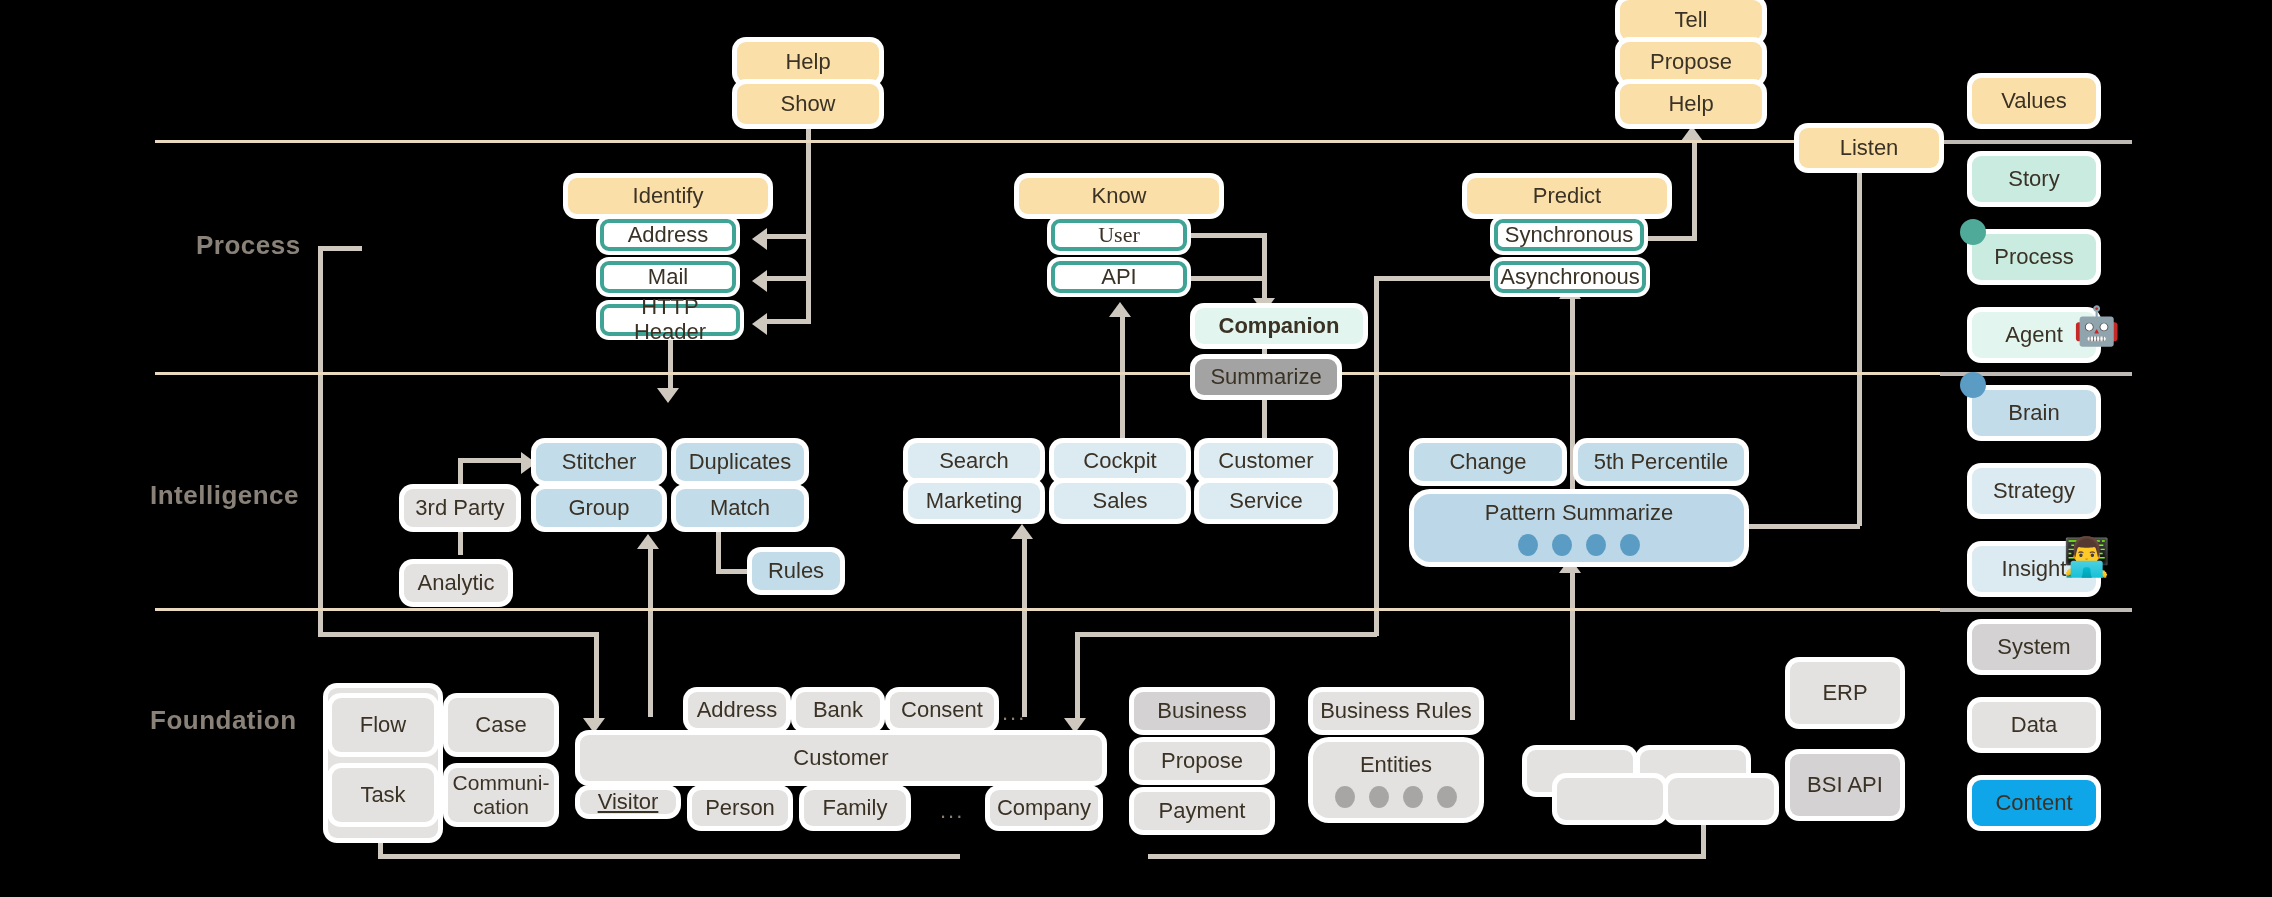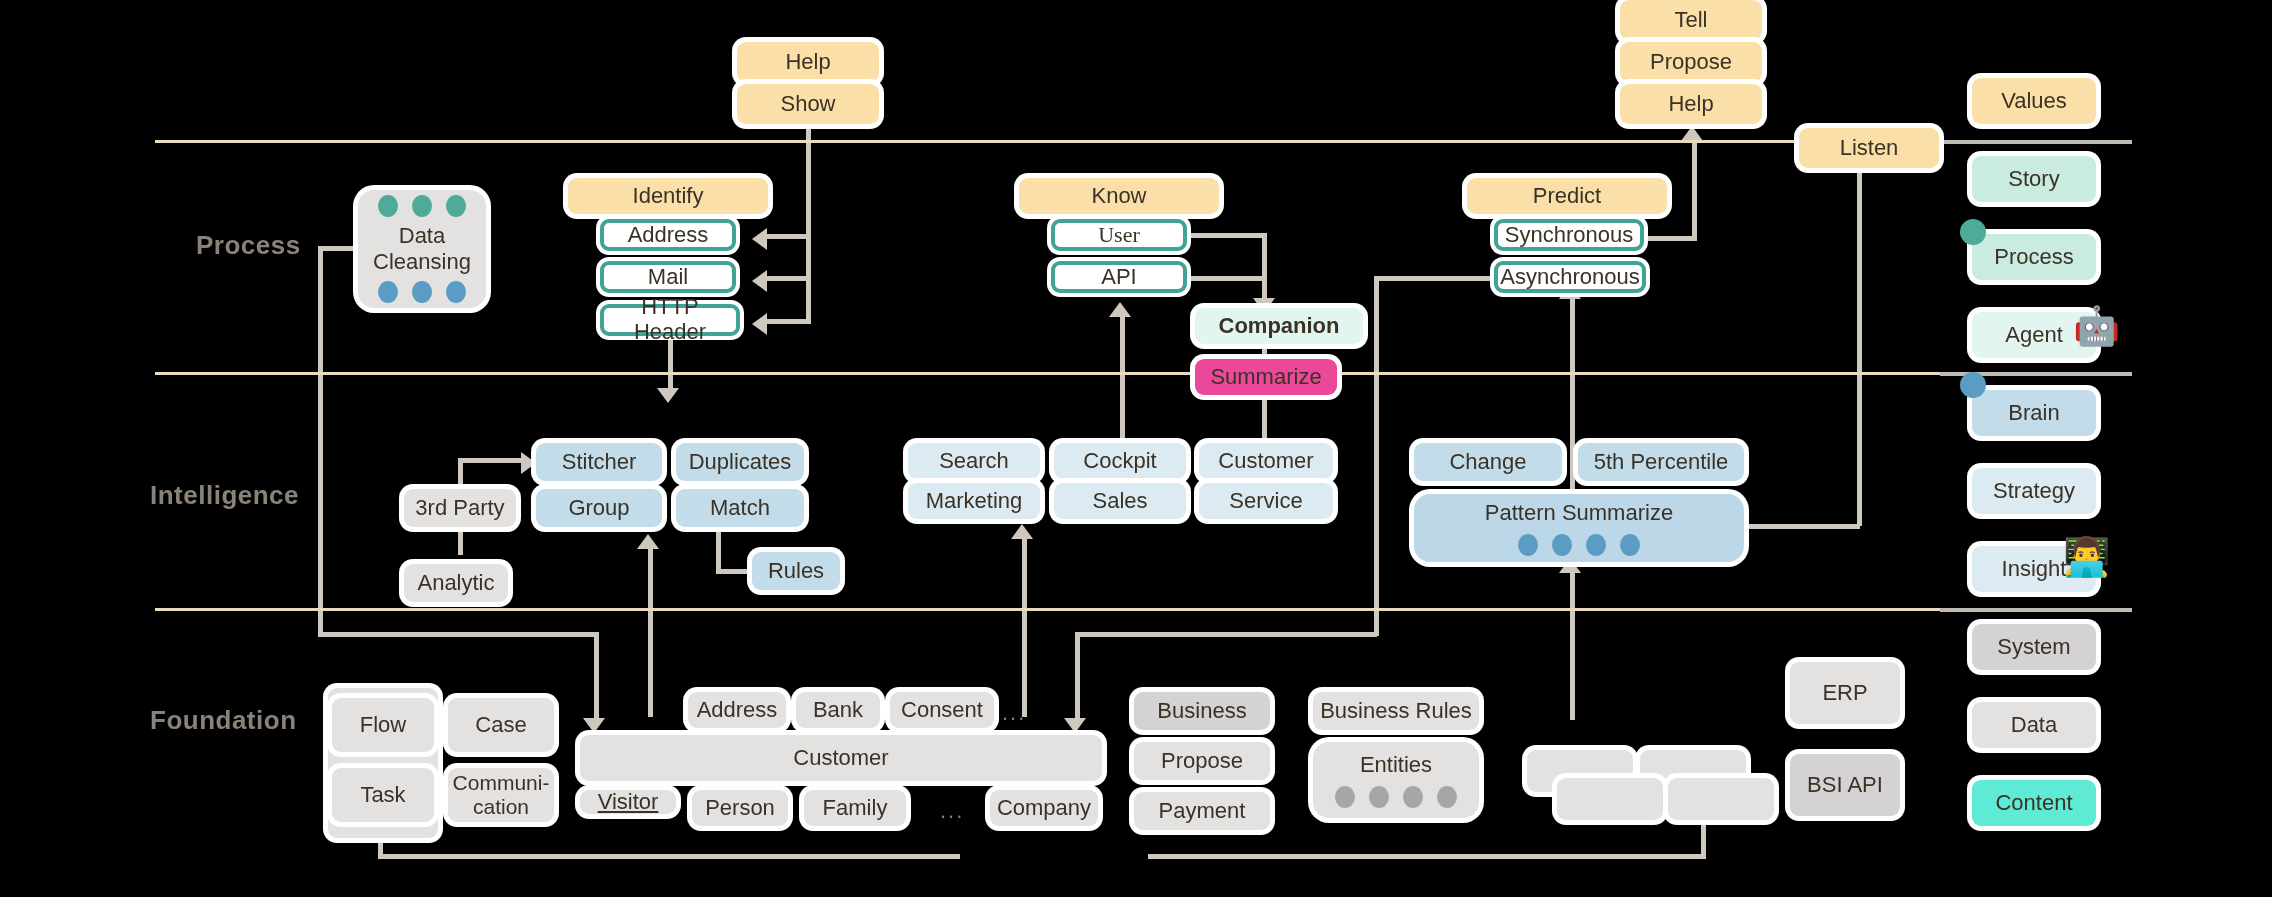--- a/index.html
+++ b/index.html
@@ -30,24 +30,24 @@
     line-height:1.12;
     padding:2px 6px;
     box-shadow:0 0 0 5px #ffffff;
     z-index:5;
   }
   .orange{background:#fadfa8;}
   .mint  {background:#c9ebe0;}
   .mint-l{background:#e2f5ee;}
   .blue  {background:#c3dcea;}
   .blue-l{background:#dceaf2;}
-  .blue-d{background:#ec4899;}
+  .blue-d{background:#a3a3a3;}
   .grey  {background:#e4e2e0;}
   .grey-d{background:#d4d2d2;}
-  .grey-l{background:#5eead4;}
+  .grey-l{background:#0ea5e9;}
   .white-teal{
     background:#ffffff;
     border:4px solid #3fa396;
     border-radius:9px;
     box-shadow:0 0 0 4px #ffffff;
   }
 
   
   .band{
     position:absolute;
@@ -182,33 +182,20 @@
   <div class="arrow left" style="left:752px;top:313px;"></div>
 
   <div class="line h" style="left:1625px;top:236px;width:72px;"></div>
   <div class="line v" style="left:1692px;top:140px;height:100px;"></div>
   <div class="arrow up" style="left:1681px;top:126px;"></div>
 
   <div class="line v" style="left:1857px;top:124px;height:402px;"></div>
   <div class="line h" style="left:1740px;top:524px;width:120px;"></div>
   <div class="arrow left" style="left:1726px;top:518px;"></div>
 
-  <div class="dotcard grey" style="left:358px;top:190px;width:128px;height:118px;background:#e4e2e0;">
-    <div class="dotrow" style="margin-bottom:6px;">
-      <span class="dot teal"></span>
-      <span class="dot teal"></span>
-      <span class="dot teal"></span>
-    </div>
-    <div style="text-align:center;white-space:pre-line;">Data Cleansing</div>
-    <div class="dotrow" style="margin-top:6px;">
-      <span class="dot blue"></span>
-      <span class="dot blue"></span>
-      <span class="dot blue"></span>
-    </div>
-  </div>
 
   <div class="line v" style="left:318px;top:246px;height:390px;"></div>
   <div class="line h" style="left:318px;top:246px;width:44px;"></div>
   <div class="line h" style="left:318px;top:632px;width:280px;"></div>
   <div class="line v" style="left:594px;top:632px;height:90px;"></div>
   <div class="arrow down" style="left:583px;top:718px;"></div>
 
   <div class="node orange" style="left:568px;top:178px;width:200px;height:36px;">Identify</div>
   <div class="node white-teal" style="left:600px;top:219px;width:136px;height:32px;">Address</div>
   <div class="node white-teal" style="left:600px;top:261px;width:136px;height:32px;">Mail</div>

